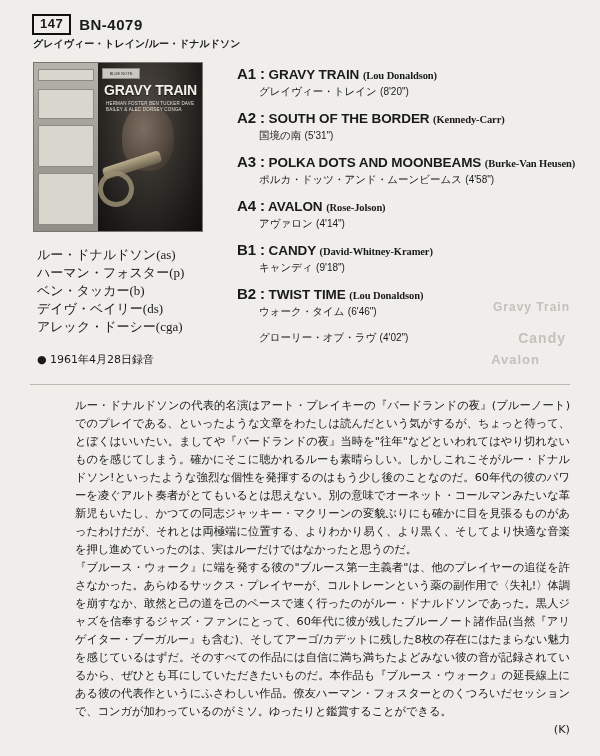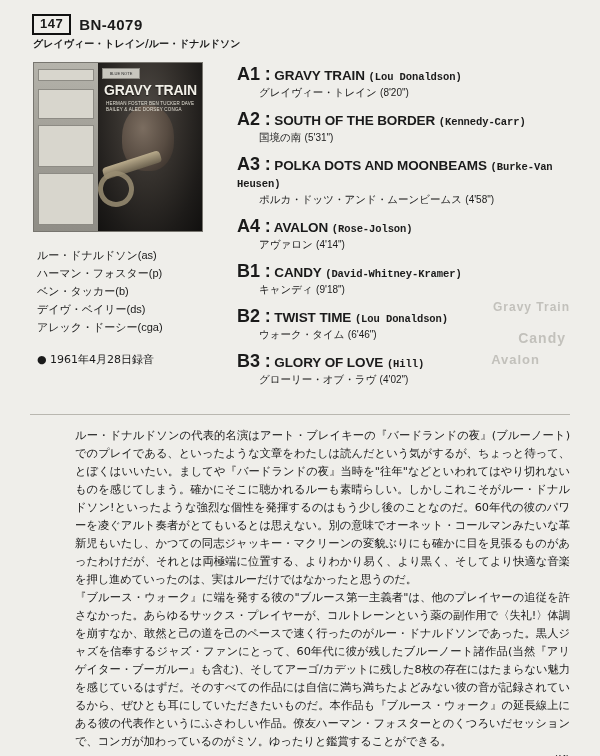--- a/index.html
+++ b/index.html
@@ -180,22 +180,22 @@
     color: #e2dfd4;
     font-family: "Liberation Sans", sans-serif;
     font-size: 4.5px;
     line-height: 6px;
     letter-spacing: 0.2px;
   }
 
   
   .personnel {
     padding: 14px 0 0 4px;
-    font-family: Liberation Sans, sans-serif;
-    font-size: 11px;
+    font-family: Liberation Serif, serif;
+    font-size: 13px;
     line-height: 18px;
     letter-spacing: 0px;
   }
   .rec-date {
     padding: 16px 0 0 4px;
     font-family: "DejaVu Sans", sans-serif;
     font-size: 11px;
     line-height: 16px;
   }
 
@@ -206,24 +206,24 @@
   .track-main {
     font-family: "Liberation Sans", sans-serif;
     font-size: 13.5px;
     font-weight: bold;
     letter-spacing: -0.1px;
     line-height: 16px;
   }
   .track-num {
     font-family: "Liberation Sans", sans-serif;
     font-weight: bold;
-    font-size: 18px;
+    font-size: 15px;
   }
   .track-composer {
-    font-family: Liberation Mono, monospace;
+    font-family: Liberation Serif, serif;
     font-size: 10.5px;
     font-weight: bold;
     letter-spacing: -0.1px;
   }
   .track-jp {
     font-family: "DejaVu Sans", sans-serif;
     font-size: 10.5px;
     line-height: 15px;
     padding-left: 22px;
   }
@@ -392,25 +392,20 @@
           <span>TWIST TIME</span>
           <span class="track-composer">(Lou Donaldson)</span>
         </div>
         <div class="track-jp">
           <span>ウォーク・タイム</span>
           <span class="track-time">(6'46")</span>
         </div>
       </div>
 
       <div class="track">
-        <div class="track-main">
-          <span class="track-num">B3 :</span>
-          <span>GLORY OF LOVE</span>
-          <span class="track-composer">(Hill)</span>
-        </div>
         <div class="track-jp">
           <span>グローリー・オブ・ラヴ</span>
           <span class="track-time">(4'02")</span>
         </div>
       </div>
 
     </div>
   </div>
 
   <div class="ghost ghost-1">Gravy Train</div>

